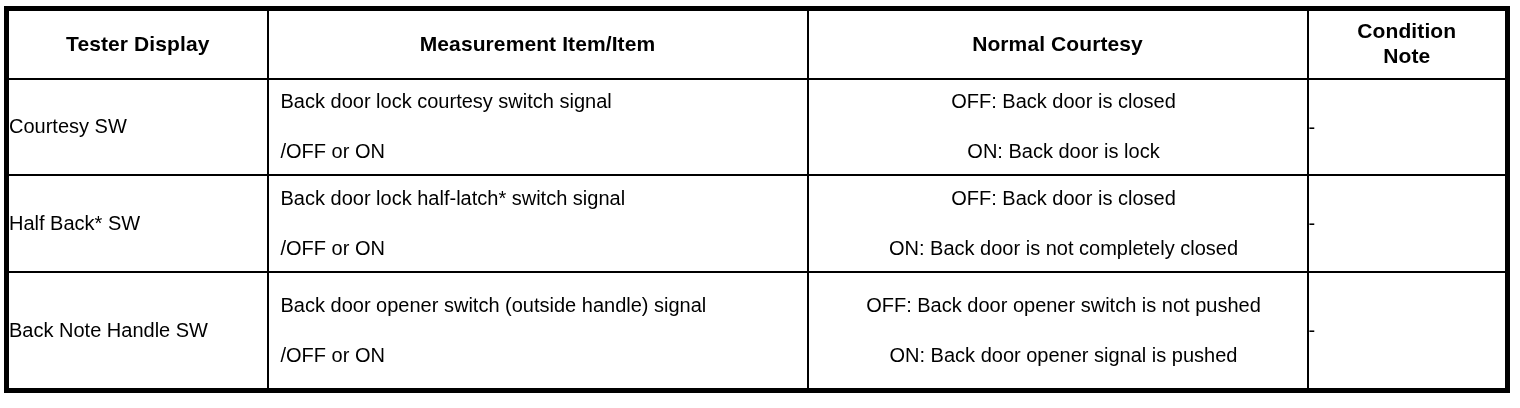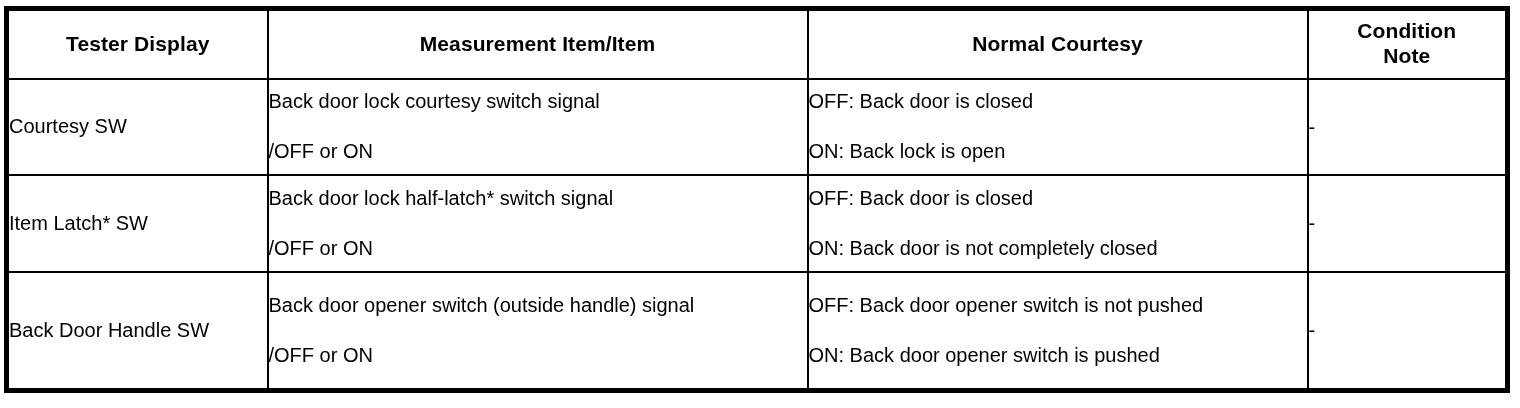--- a/index.html
+++ b/index.html
@@ -67,29 +67,30 @@
   
   .cell {
     font-size: 20px;
     font-weight: normal;
     line-height: 1.16;
     padding: 0 8px 0 9px;
     text-align: left;
   }
   .cell-display { vertical-align: middle; }
   .cell-item    { vertical-align: middle; }
-  .cell-normal  { vertical-align: middle; }
+  .cell-normal  { vertical-align: middle; text-align: center; }
   .cell-note    {
     vertical-align: middle;
     padding-left: 11px;
   }
 
   
   .stack {
     display: block;
+    padding-left: 12px;
   }
   .stack .line-a { display: block; }
   .stack .line-b { display: block; margin-top: 27px; }
 
   
   .row-1 td { height: 95px; }
   .row-2 td { height: 95px; }
   .row-3 td { height: 117px; }
 
   .dash {
@@ -127,59 +128,59 @@
         <td class="cell cell-display">Courtesy SW</td>
         <td class="cell cell-item">
           <span class="stack">
             <span class="line-a">Back door lock courtesy switch signal</span>
             <span class="line-b">/OFF or ON</span>
           </span>
         </td>
         <td class="cell cell-normal">
           <span class="stack">
             <span class="line-a">OFF: Back door is closed</span>
-            <span class="line-b">ON: Back lock is open</span>
+            <span class="line-b">ON: Back door is lock</span>
           </span>
         </td>
         <td class="cell cell-note">
           <span class="dash">-</span>
         </td>
       </tr>
 
       <tr class="row-2">
-        <td class="cell cell-display">Item Latch* SW</td>
+        <td class="cell cell-display">Half Back* SW</td>
         <td class="cell cell-item">
           <span class="stack">
             <span class="line-a">Back door lock half-latch* switch signal</span>
             <span class="line-b">/OFF or ON</span>
           </span>
         </td>
         <td class="cell cell-normal">
           <span class="stack">
             <span class="line-a">OFF: Back door is closed</span>
             <span class="line-b">ON: Back door is not completely closed</span>
           </span>
         </td>
         <td class="cell cell-note">
           <span class="dash">-</span>
         </td>
       </tr>
 
       <tr class="row-3">
-        <td class="cell cell-display">Back Door Handle SW</td>
+        <td class="cell cell-display">Back Note Handle SW</td>
         <td class="cell cell-item">
           <span class="stack">
             <span class="line-a">Back door opener switch (outside handle) signal</span>
             <span class="line-b">/OFF or ON</span>
           </span>
         </td>
         <td class="cell cell-normal">
           <span class="stack">
             <span class="line-a">OFF: Back door opener switch is not pushed</span>
-            <span class="line-b">ON: Back door opener switch is pushed</span>
+            <span class="line-b">ON: Back door opener signal is pushed</span>
           </span>
         </td>
         <td class="cell cell-note">
           <span class="dash">-</span>
         </td>
       </tr>
     </tbody>
   </table>
 
 </div>

